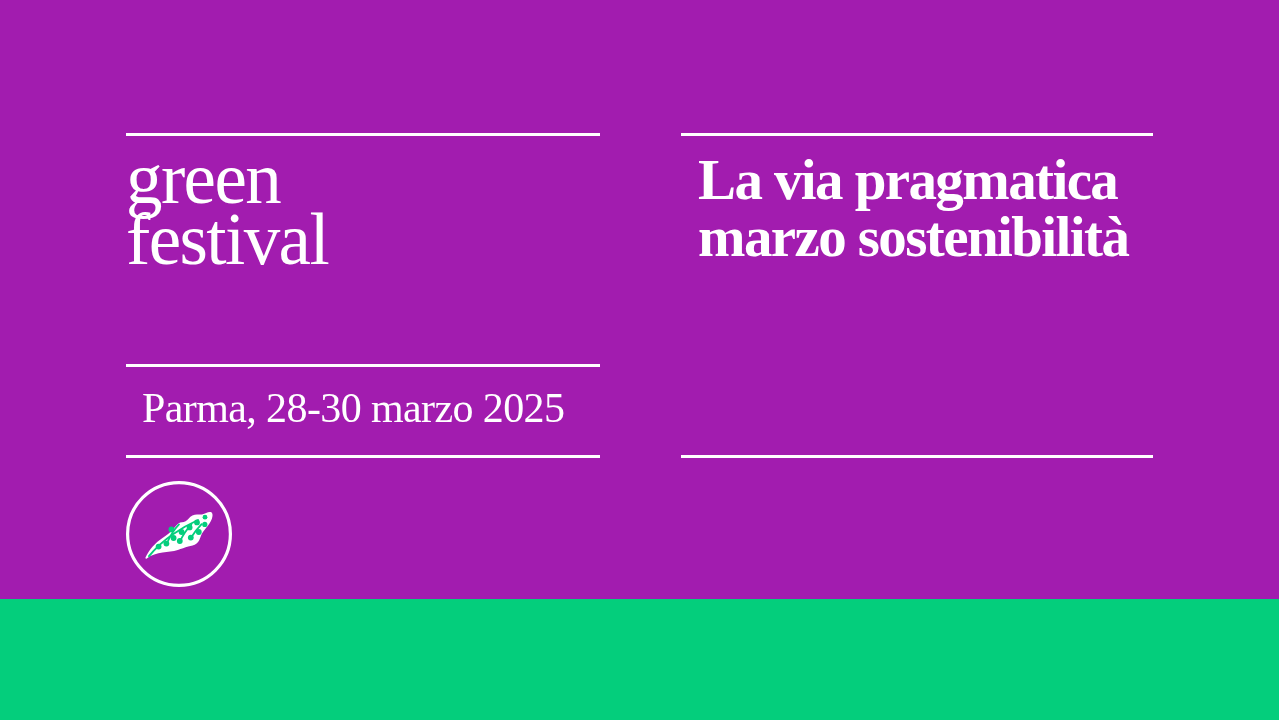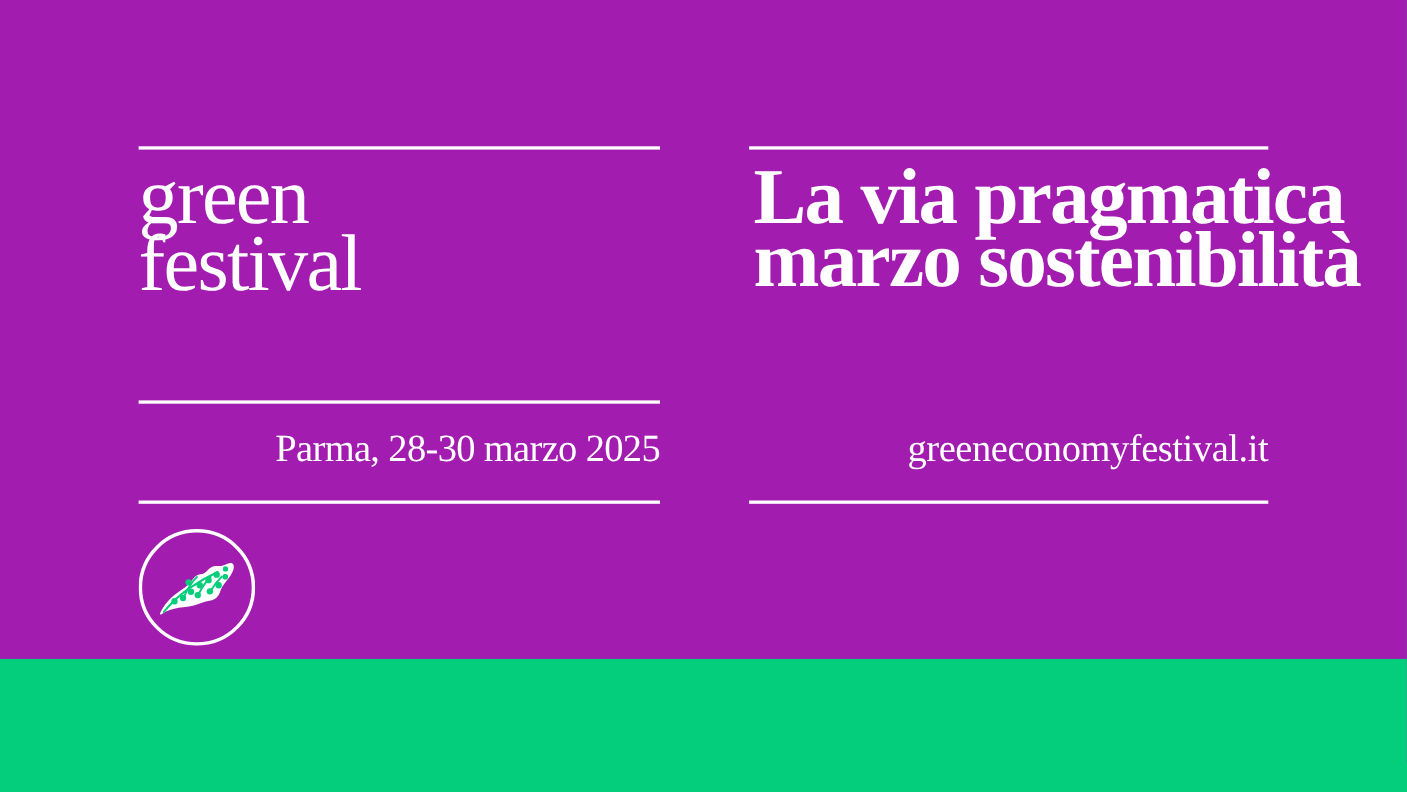--- a/index.html
+++ b/index.html
@@ -63,48 +63,47 @@
   }
 
   .festival-title .line {
     display: block;
     white-space: nowrap;
   }
 
   
   .tagline {
     position: absolute;
-    left: 4px;
+    left: 17px;
     top: 151px;
     width: 100%;
-    font-size: 72px;
+    font-size: 57px;
     font-weight: 700;
     line-height: 57px;
     letter-spacing: -1.6px;
     color: #ffffff;
   }
 
   .tagline .line {
     display: block;
     white-space: nowrap;
   }
 
   
   .meta-line {
     position: absolute;
-    left: 0;
+    left: 16px;
     top: 385px;
     width: 100%;
-    font-size: 35px;
+    font-size: 42px;
     font-weight: 400;
     line-height: 46px;
     letter-spacing: -0.6px;
     color: #ffffff;
     white-space: nowrap;
-    text-align: right;
   }
 
   .meta-line--url {
     letter-spacing: -0.4px;
   }
 
   
   .logo-mark {
     position: absolute;
     left: 0;
@@ -195,19 +194,18 @@
 
   <div class="column column--right">
 
     <div class="rule rule--top"></div>
 
     <div class="tagline">
       <span class="line">La via pragmatica</span>
       <span class="line">marzo sostenibilità</span>
     </div>
 
-    <div class="meta-line meta-line--url">greeneconomyfestival.it</div>
 
     <div class="rule rule--bottom"></div>
 
   </div>
 
 </div>
 
 </body></html>

